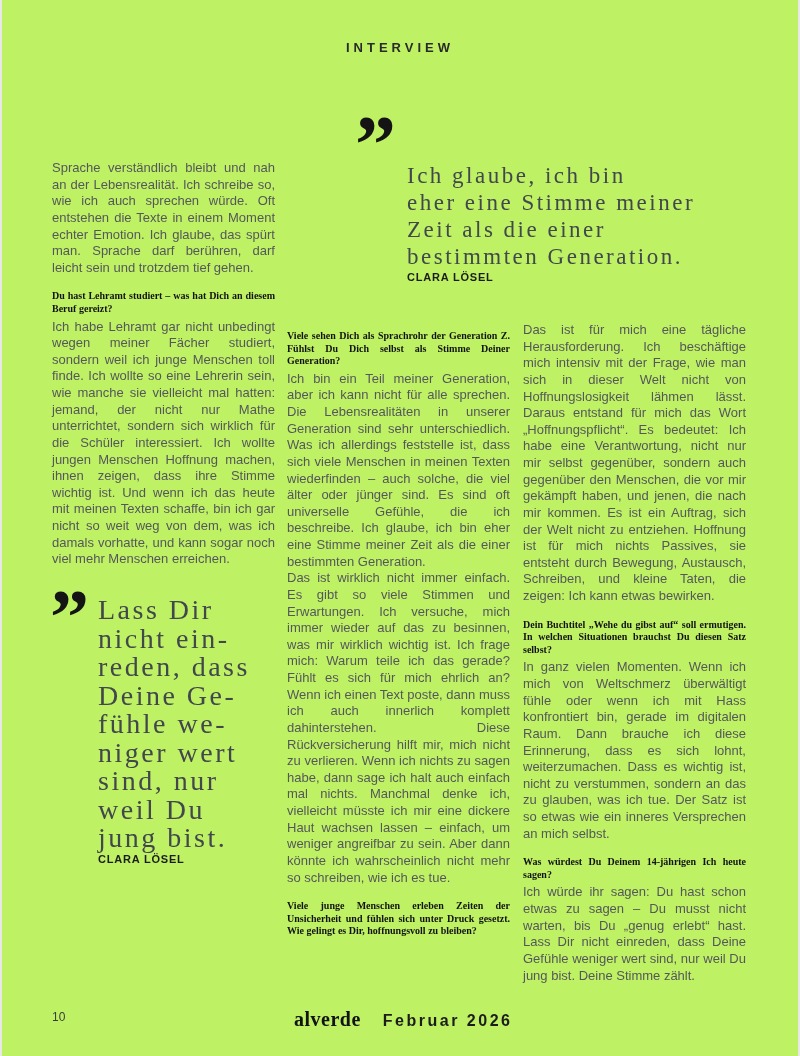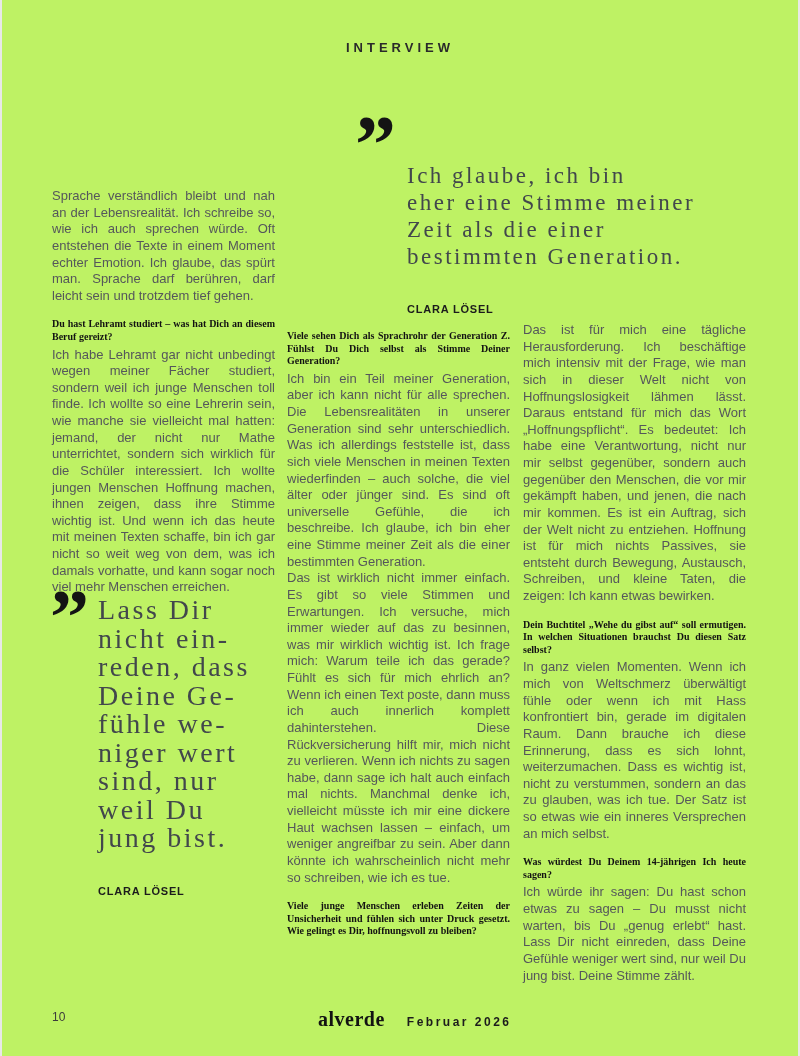--- a/index.html
+++ b/index.html
@@ -50,25 +50,25 @@
   .quote-left .qtext {
     font-size: 28px;
     line-height: 1.02;
     letter-spacing: 2.5px;
   }
   .qattr {
     font-size: 11px;
     font-weight: bold;
     letter-spacing: 0.8px;
     color: #1c1c1c;
-    margin-top: 32px;
+    margin-top: 0;
   }
   
   .col { position: absolute; width: 223px; }
-  .col-left   { left: 50px;  top: 188px; }
+  .col-left   { left: 50px;  top: 160px; }
   .col-middle { left: 285px; top: 322px; }
   .col-right  { left: 521px; top: 322px; }
   .body {
     font-size: 13px;
     line-height: 1.28;
     color: #55575b;
     text-align: justify;
   }
   .question {
     font-family: "Liberation Serif", serif;
@@ -88,35 +88,35 @@
     height: 24px;
   }
   .pageno {
     position: absolute;
     left: 50px; top: 2px;
     font-size: 12px;
     color: #3c3c3c;
   }
   .footer-center {
     position: absolute;
-    left: 316px; top: 0;
+    left: 292px; top: 0;
     display: flex;
     align-items: baseline;
     gap: 22px;
     text-align: right;
   }
   .logo {
     font-family: "Liberation Serif", serif;
     font-size: 20px;
     font-weight: bold;
     letter-spacing: 0.5px;
     color: #121212;
   }
   .issue {
-    font-size: 12px;
+    font-size: 16px;
     font-weight: bold;
     letter-spacing: 2.5px;
     color: #1c1c1c;
   }
 </style>
 </head>
 <body>
 
 <div class="page">
 

